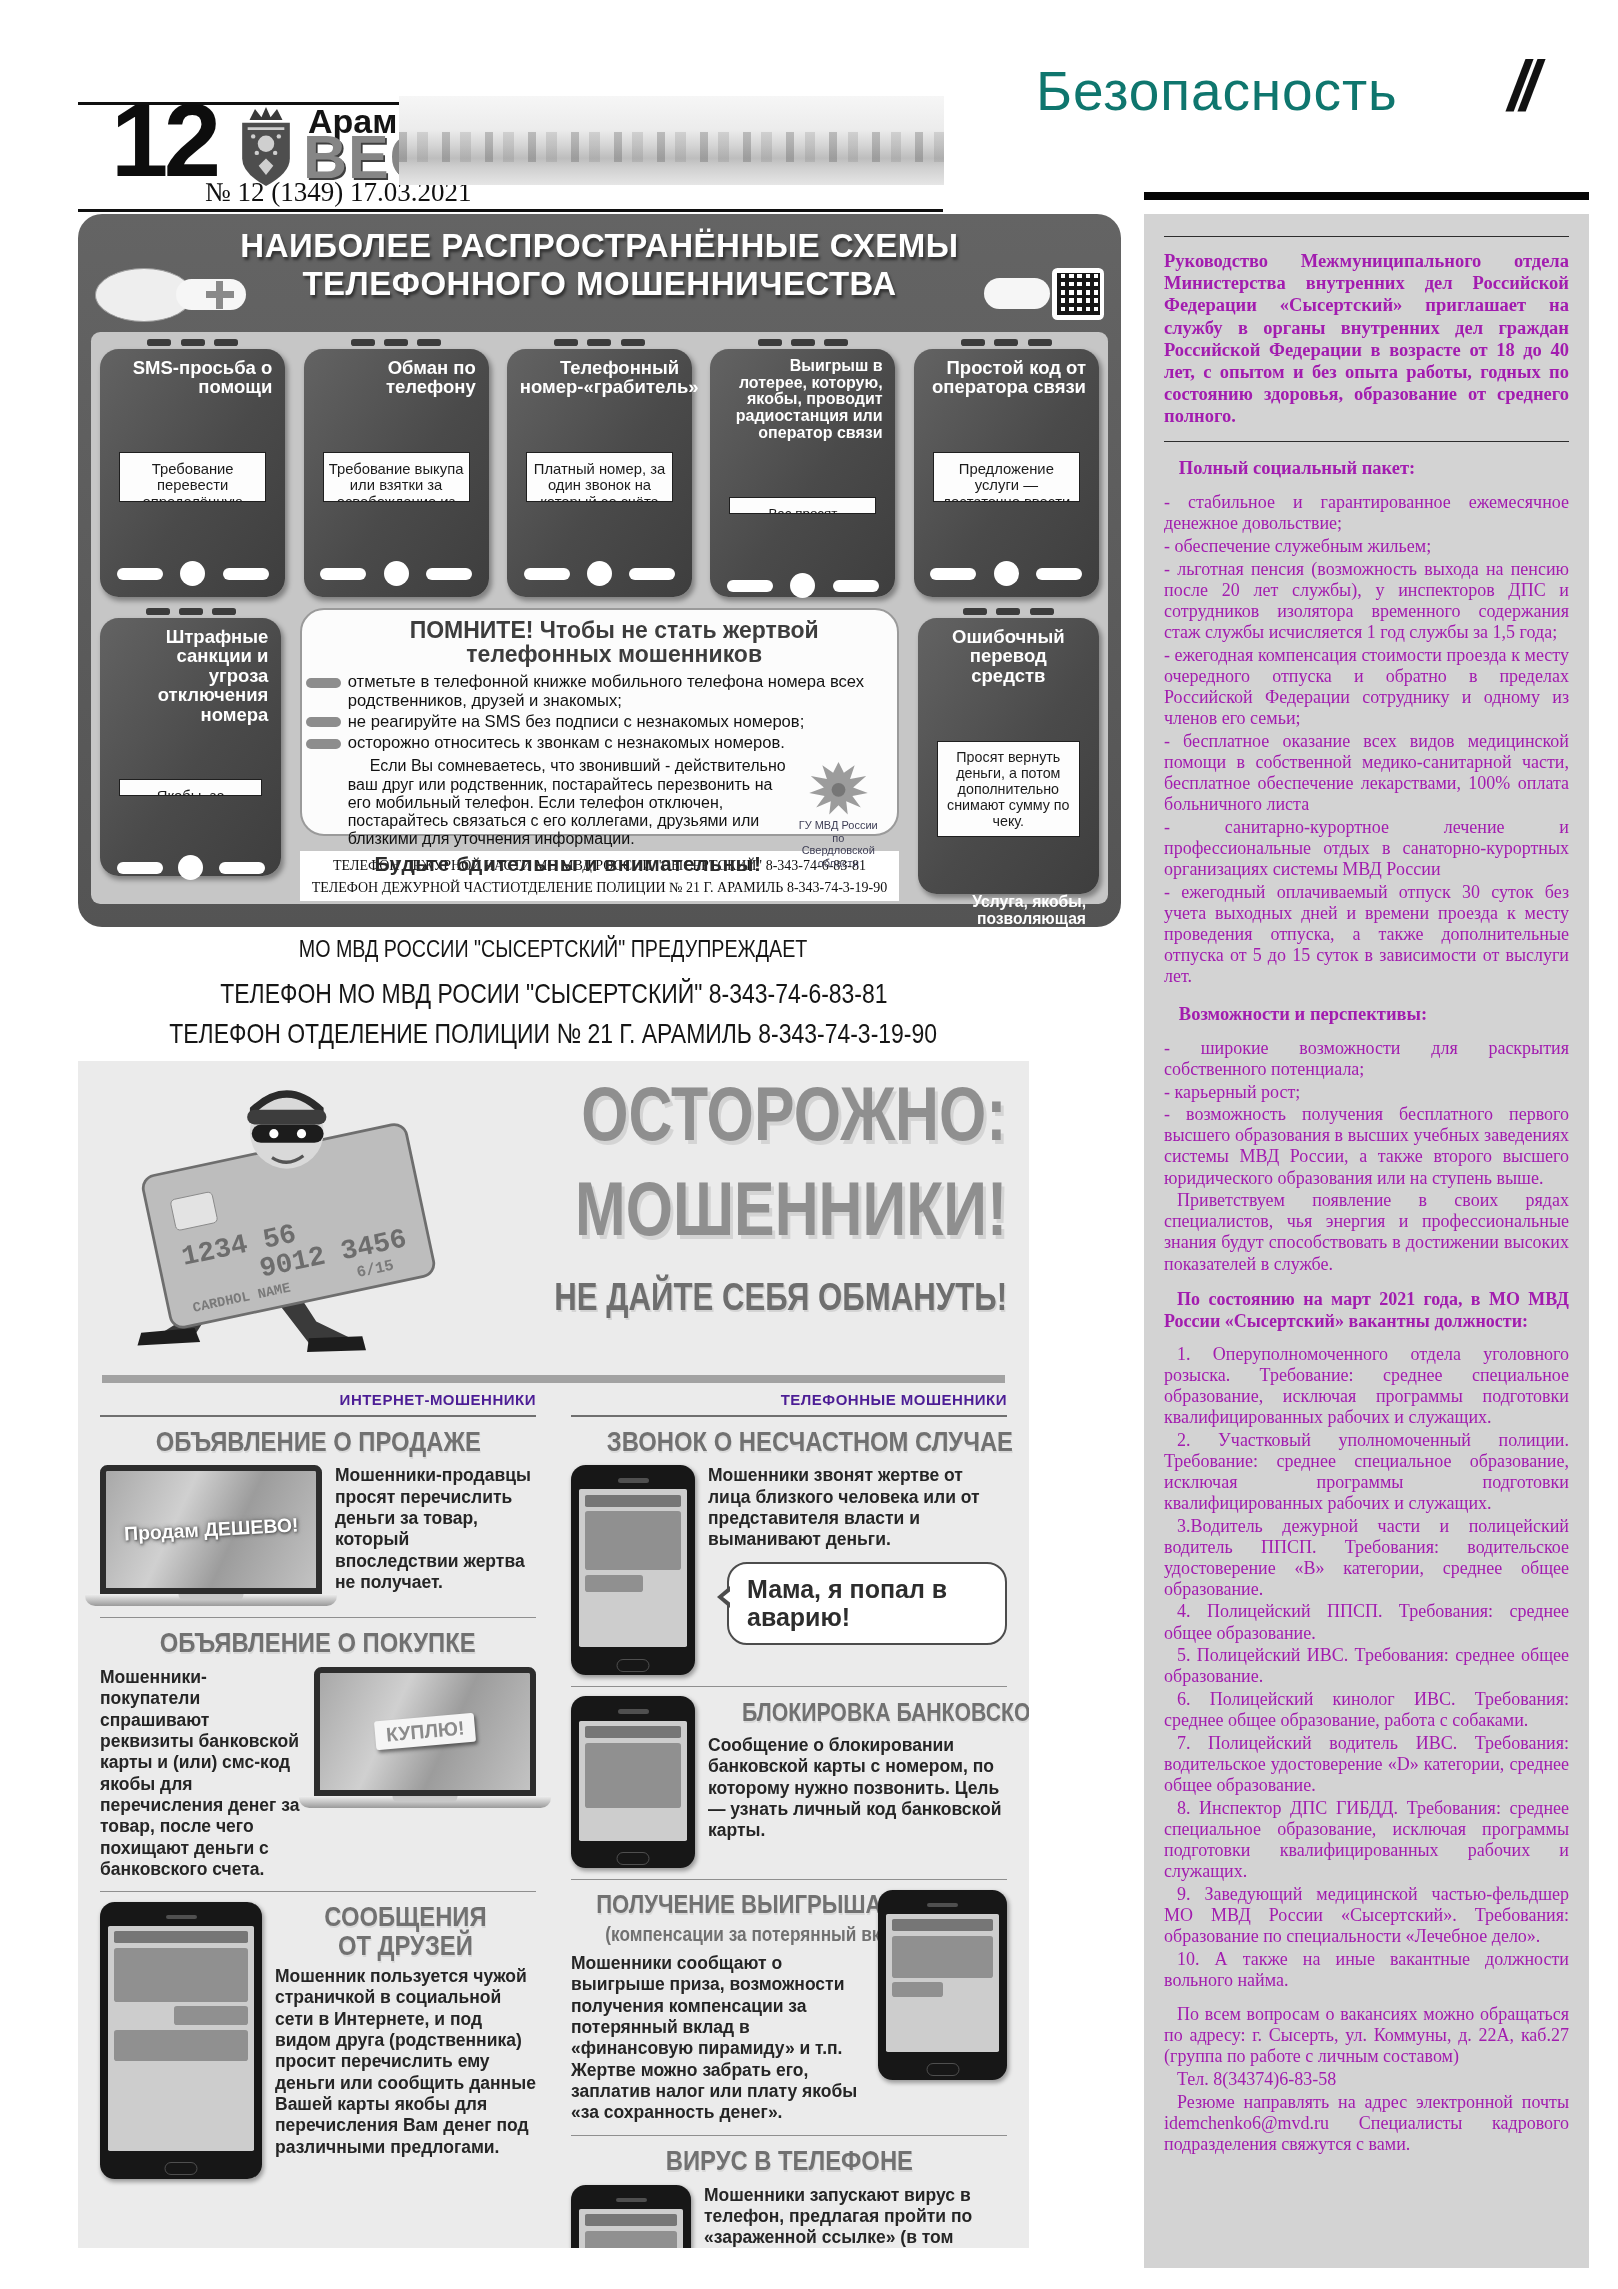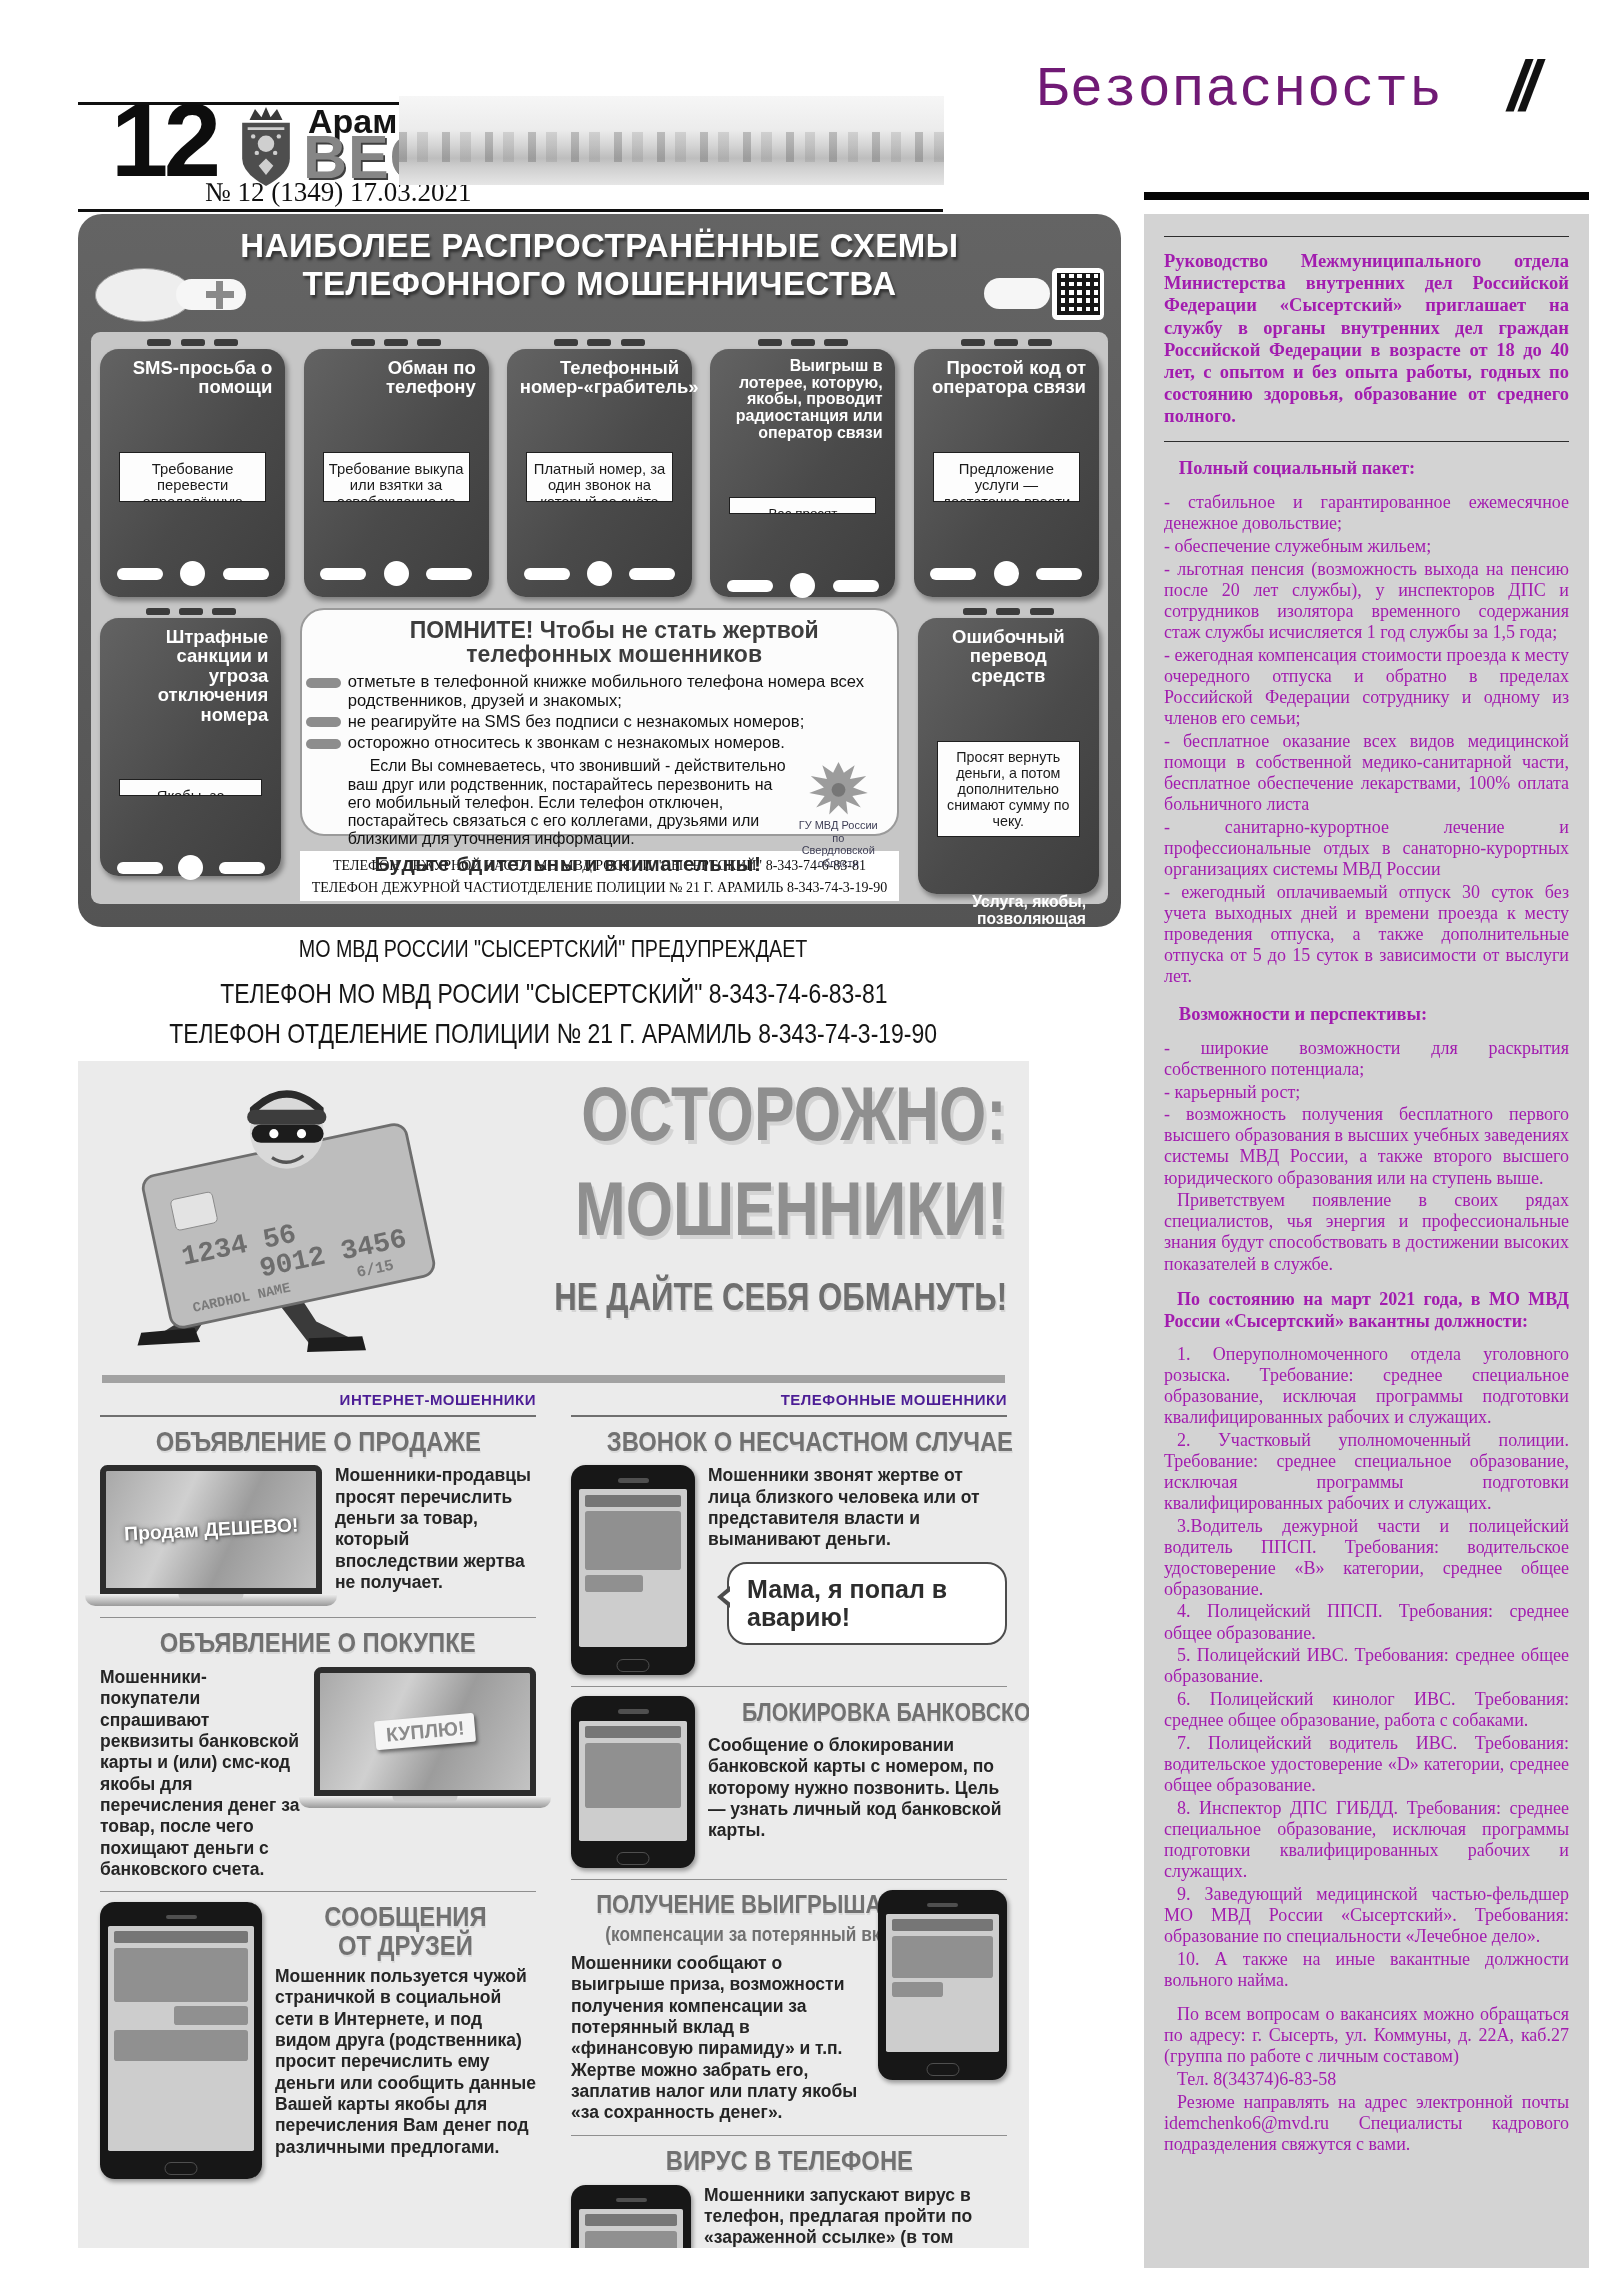--- a/index.html
+++ b/index.html
@@ -15,22 +15,22 @@
   .crest{position:absolute;left:233px;top:105px;}
   .brand-top{position:absolute;left:308px;top:102px;font-size:34px;font-weight:bold;color:#141414;}
   .brand-name{position:absolute;left:303px;top:127px;font-size:61px;line-height:1;font-weight:bold;
               color:#868686;letter-spacing:0.9px;text-shadow:1.8px 1.8px 0 #3f3f3f;}
   .issue{position:absolute;left:205px;top:177px;font-family:"Liberation Serif",serif;font-size:27px;color:#101010;}
   .city-photo{position:absolute;left:399px;top:96px;width:545px;height:89px;
     background:
       repeating-linear-gradient(90deg, rgba(70,70,70,.28) 0 8.3px, rgba(255,255,255,0) 8.3px 18.5px,
         rgba(120,120,120,.22) 18.5px 29px, rgba(255,255,255,0) 29px 43px) 0 62%/100% 34% no-repeat,
       linear-gradient(180deg,#f6f6f6 0%,#ececec 38%,#d4d4d4 56%,#bdbdbd 70%,#cfcfcf 80%,#e6e6e6 100%);}
-  .section-title{position:absolute;left:1036px;top:59px;width:471px;font-family:Liberation Mono, monospace;
-                 font-size:55px;color:#701a75;letter-spacing:0.9px;}
+  .section-title{position:absolute;left:1036px;top:59px;width:471px;font-family:Liberation Sans, sans-serif;
+                 font-size:55px;color:#0f766e;letter-spacing:0.9px;}
   .slashes{position:absolute;left:1508px;top:46px;font-size:70px;font-weight:bold;font-style:italic;
            color:#121212;letter-spacing:-7.4px;}
 
   
   .ig{position:absolute;left:78px;top:214px;width:1043px;height:713px;border-radius:24px;
       background:linear-gradient(180deg,#646464,#545454);box-sizing:border-box;padding:0 13px 9.2px;}
   .ig-head{position:relative;height:118px;}
   .ig-title{padding-top:13px;text-align:center;font-weight:bold;color:#fff;font-size:33px;line-height:1.16;
             letter-spacing:0.5px;text-shadow:1.8px 2.8px 2.8px rgba(0,0,0,.5);}
   .badge{position:absolute;left:3.7px;top:54px;width:157px;height:55px;}

